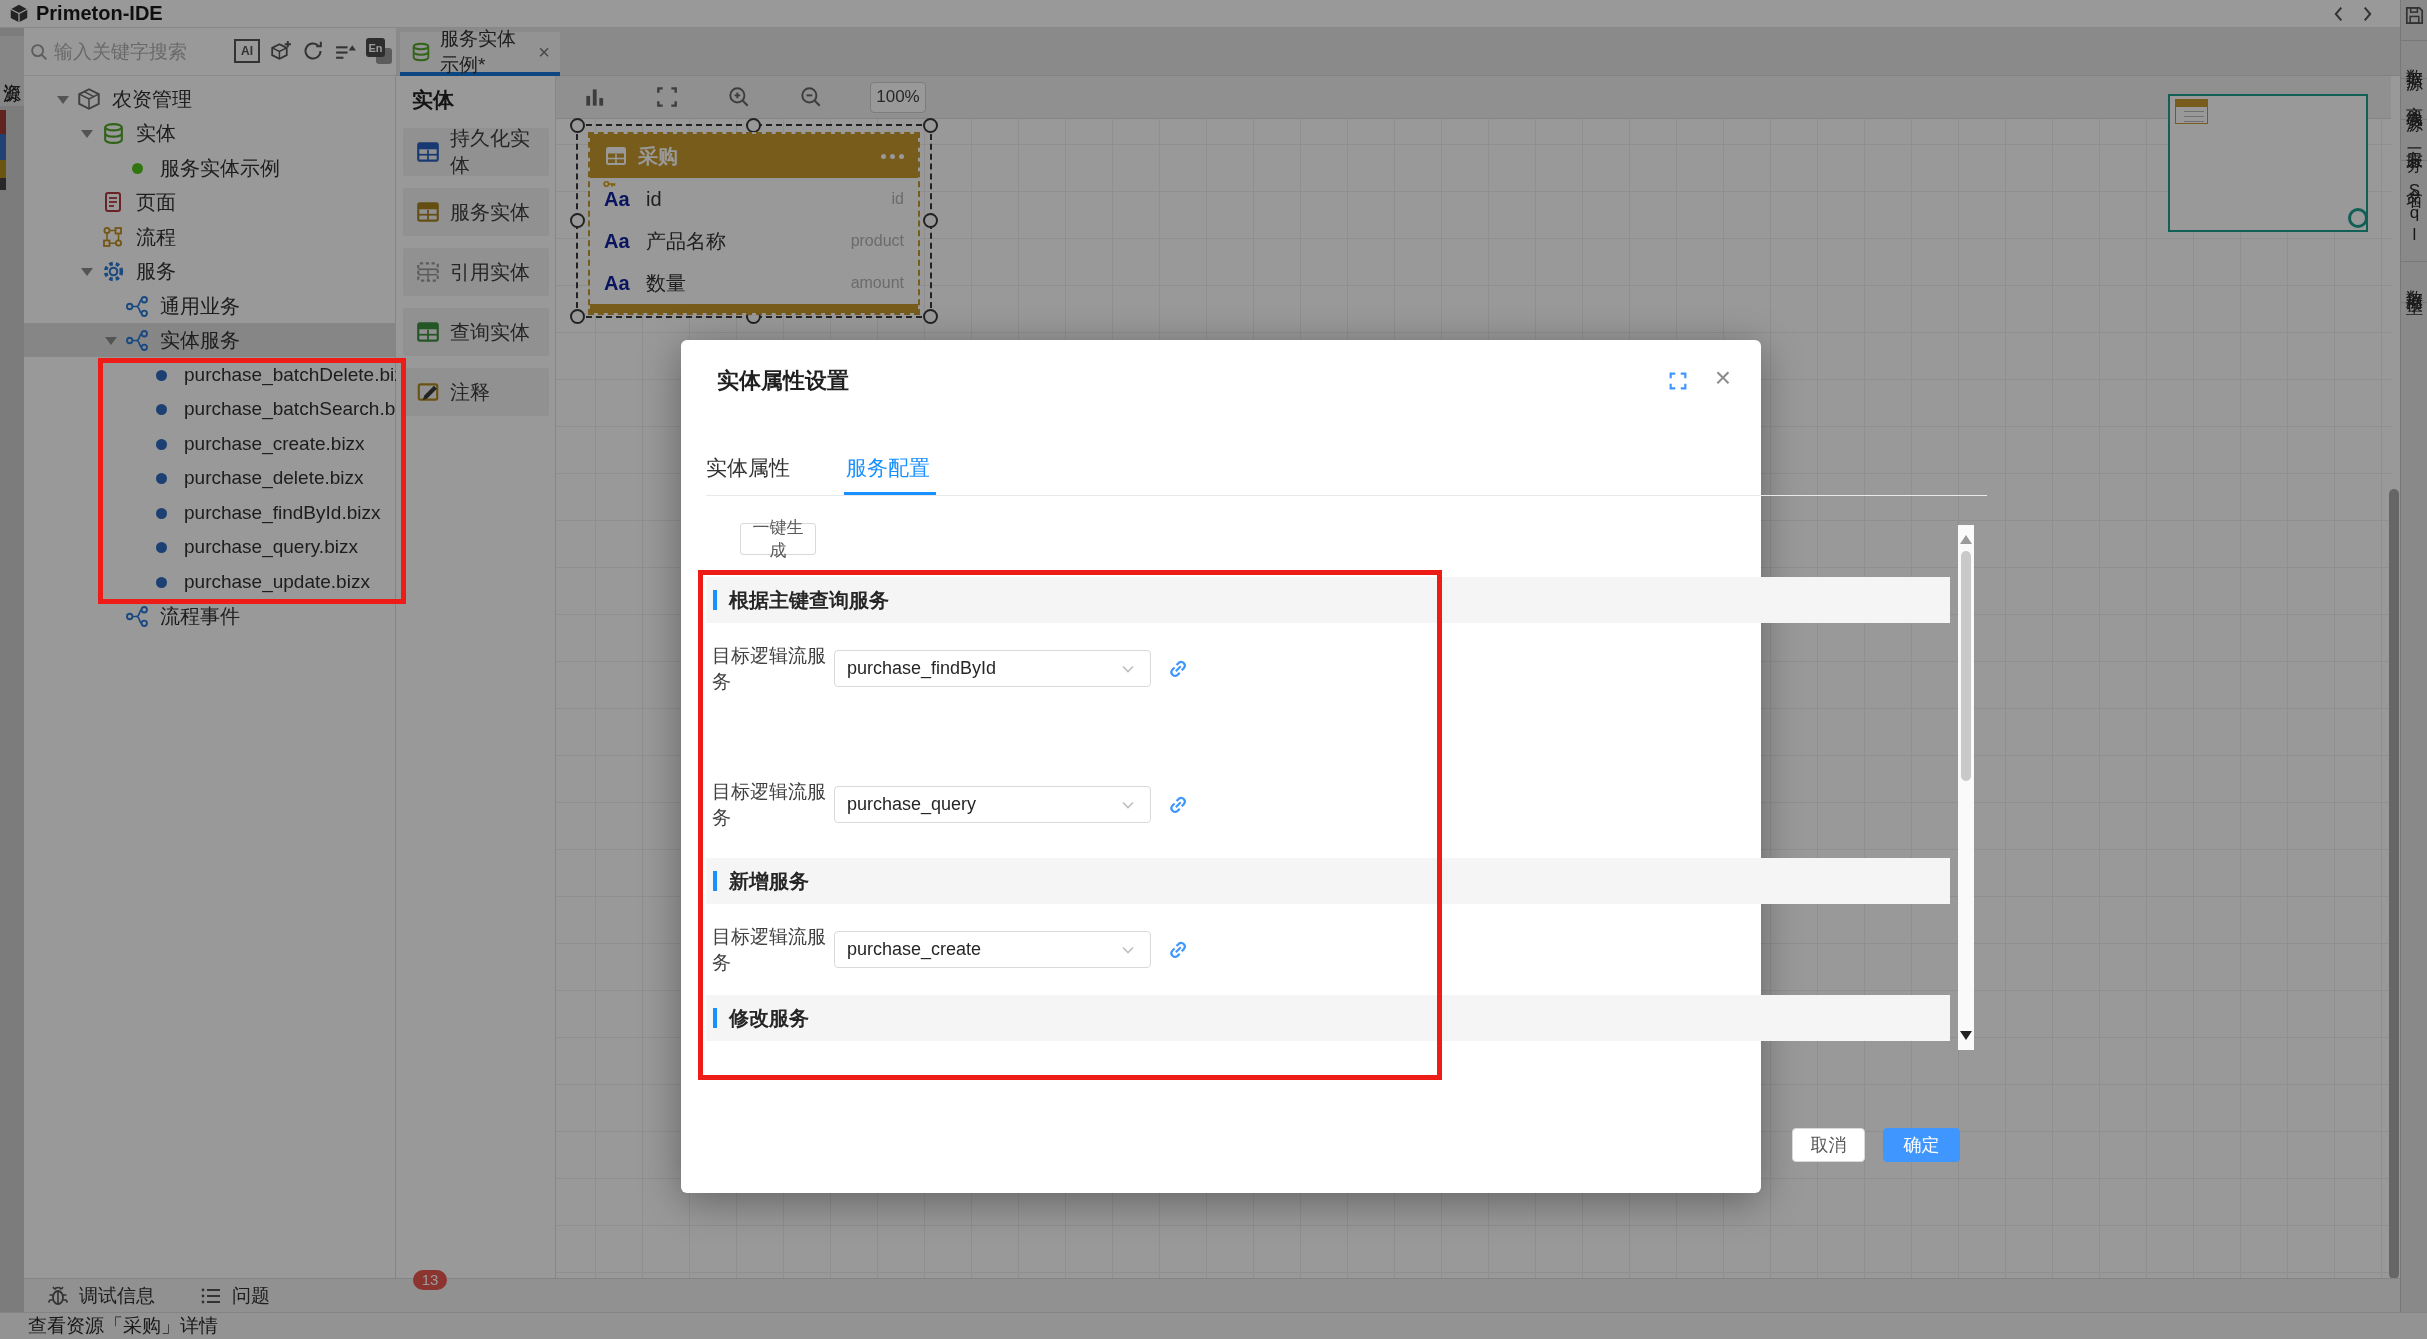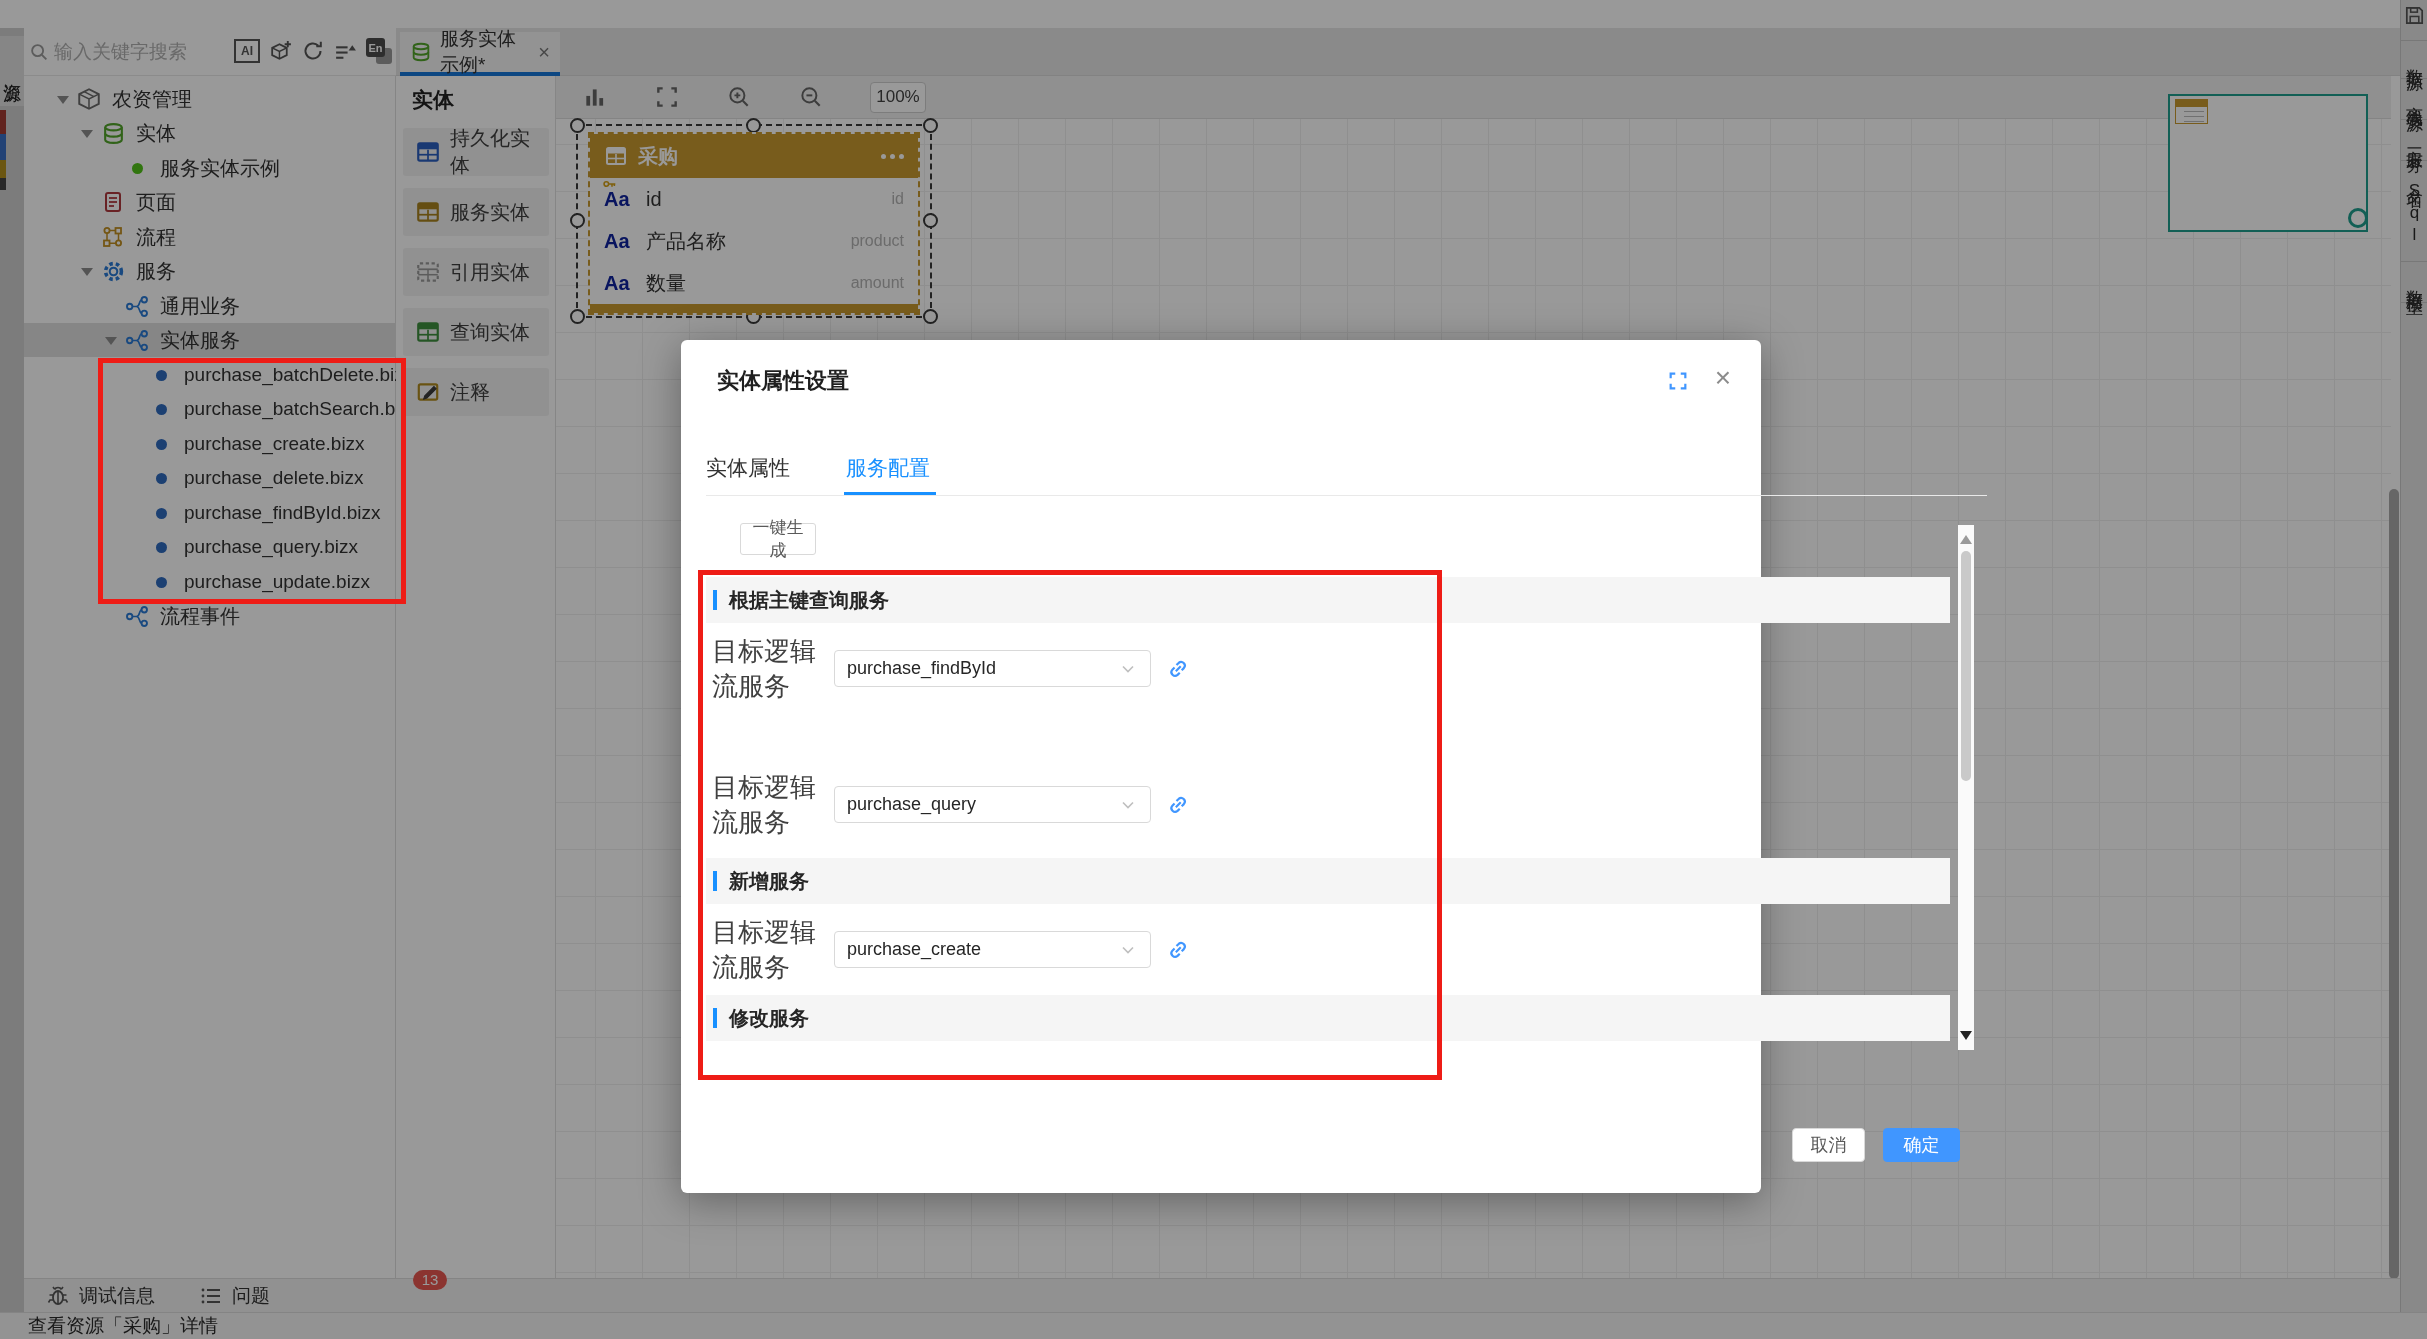--- a/index.html
+++ b/index.html
@@ -97,21 +97,21 @@
   .dlg-close{right:30px;top:22px;font-size:28px;color:#8c8c8c;cursor:pointer;}
   .dlg-tab{position:absolute;top:114px;font-size:21px;color:#333;cursor:pointer;}
   .dlg-tab.active{color:#1890ff;}
   .dlg-underline{left:163px;top:152px;width:92px;height:3px;background:#1890ff;}
   .dlg-divider{left:25px;top:155px;width:1281px;height:1px;background:#e9e9e9;}
   .gen-btn{left:23px;top:183px;width:76px;height:32px;border:1px solid #d9d9d9;border-radius:3px;background:#fff;font-size:17px;color:#595959;display:flex;align-items:center;justify-content:center;cursor:pointer;margin-left:36px;}
   .sec-strip{position:absolute;left:25px;width:1244px;height:46px;background:#f5f5f5;display:flex;align-items:center;}
   .sec-bar{width:4px;height:20px;background:#1890ff;margin-left:7px;}
   .sec-title{margin-left:12px;font-size:20px;font-weight:bold;color:#262626;}
   .sec-row{position:absolute;left:25px;width:1244px;height:37px;display:flex;align-items:center;}
-  .sec-label{margin-left:6px;font-size:26px;color:#404040;width:128px;}
+  .sec-label{margin-left:6px;font-size:19px;color:#404040;width:128px;}
   .sel-box{margin-left:-6px;width:317px;height:37px;border:1px solid #d9d9d9;border-radius:4px;display:flex;align-items:center;padding:0 12px;font-size:18px;color:#262626;cursor:pointer;background:#fff;}
   .sel-box .chev{margin-left:auto;color:#bfbfbf;}
   .linkic{margin-left:14px;color:#4096ff;cursor:pointer;}
   .dlg-scroll{left:1277px;top:185px;width:16px;height:525px;background:#fafafa;}
   .dlg-scroll .up{position:absolute;top:4px;left:2px;border:6px solid transparent;border-bottom:9px solid #9a9a9a;}
   .dlg-scroll .thumb{position:absolute;top:26px;left:3px;width:10px;height:230px;background:#c9c9c9;border-radius:5px;}
   .dlg-scroll .down{position:absolute;bottom:4px;left:2px;border:6px solid transparent;border-top:9px solid #222;}
   .btn{position:absolute;top:788px;height:34px;border-radius:4px;font-size:18px;display:flex;align-items:center;justify-content:center;cursor:pointer;}
   .btn.cancel{left:1111px;width:73px;background:#fff;border:1px solid #d9d9d9;color:#595959;}
   .btn.ok{left:1202px;width:77px;background:#4096ff;border:1px solid #4096ff;color:#fff;}
@@ -245,20 +245,39 @@
         <path d="M8 6h13M8 12h13M8 18h13" stroke="currentColor" stroke-width="2"></path>
         <circle cx="4" cy="6" r="1.4" fill="currentColor"></circle>
         <circle cx="4" cy="12" r="1.4" fill="currentColor"></circle>
         <circle cx="4" cy="18" r="1.4" fill="currentColor"></circle>
       </symbol>
   </defs>
 </svg>
 
 <div id="root">
 
+  <div class="abs titlebar">
+    <span class="abs logo">
+        <svg width="22" height="22" viewBox="0 0 24 24">
+          <path d="M12 2 3 6.8v9.6L12 21l9-4.6V6.8z" fill="#3b3b3b"></path>
+          <path d="M3 6.8 12 11.5l9-4.7M12 11.5V21" stroke="#fff" stroke-width="1.4" fill="none"></path>
+        </svg>
+      </span>
+    <span class="abs app-title">Primeton-IDE</span>
+    <span class="abs navarrow" style="left:2328px">
+        <svg width="22" height="22">
+          <use href="#i-chevL"></use>
+        </svg>
+      </span>
+    <span class="abs navarrow" style="left:2356px">
+        <svg width="22" height="22">
+          <use href="#i-chevR"></use>
+        </svg>
+      </span>
+  </div>
 
   <div class="abs left-rail">
     <div class="abs rail-tab">资源</div>
     <div class="abs rail-logo"></div>
   </div>
 
   <div class="abs explorer">
     <div class="abs exp-head">
       <span class="abs" style="left:4px;top:13px;color:#9a9a9a">
           <svg width="22" height="22">

